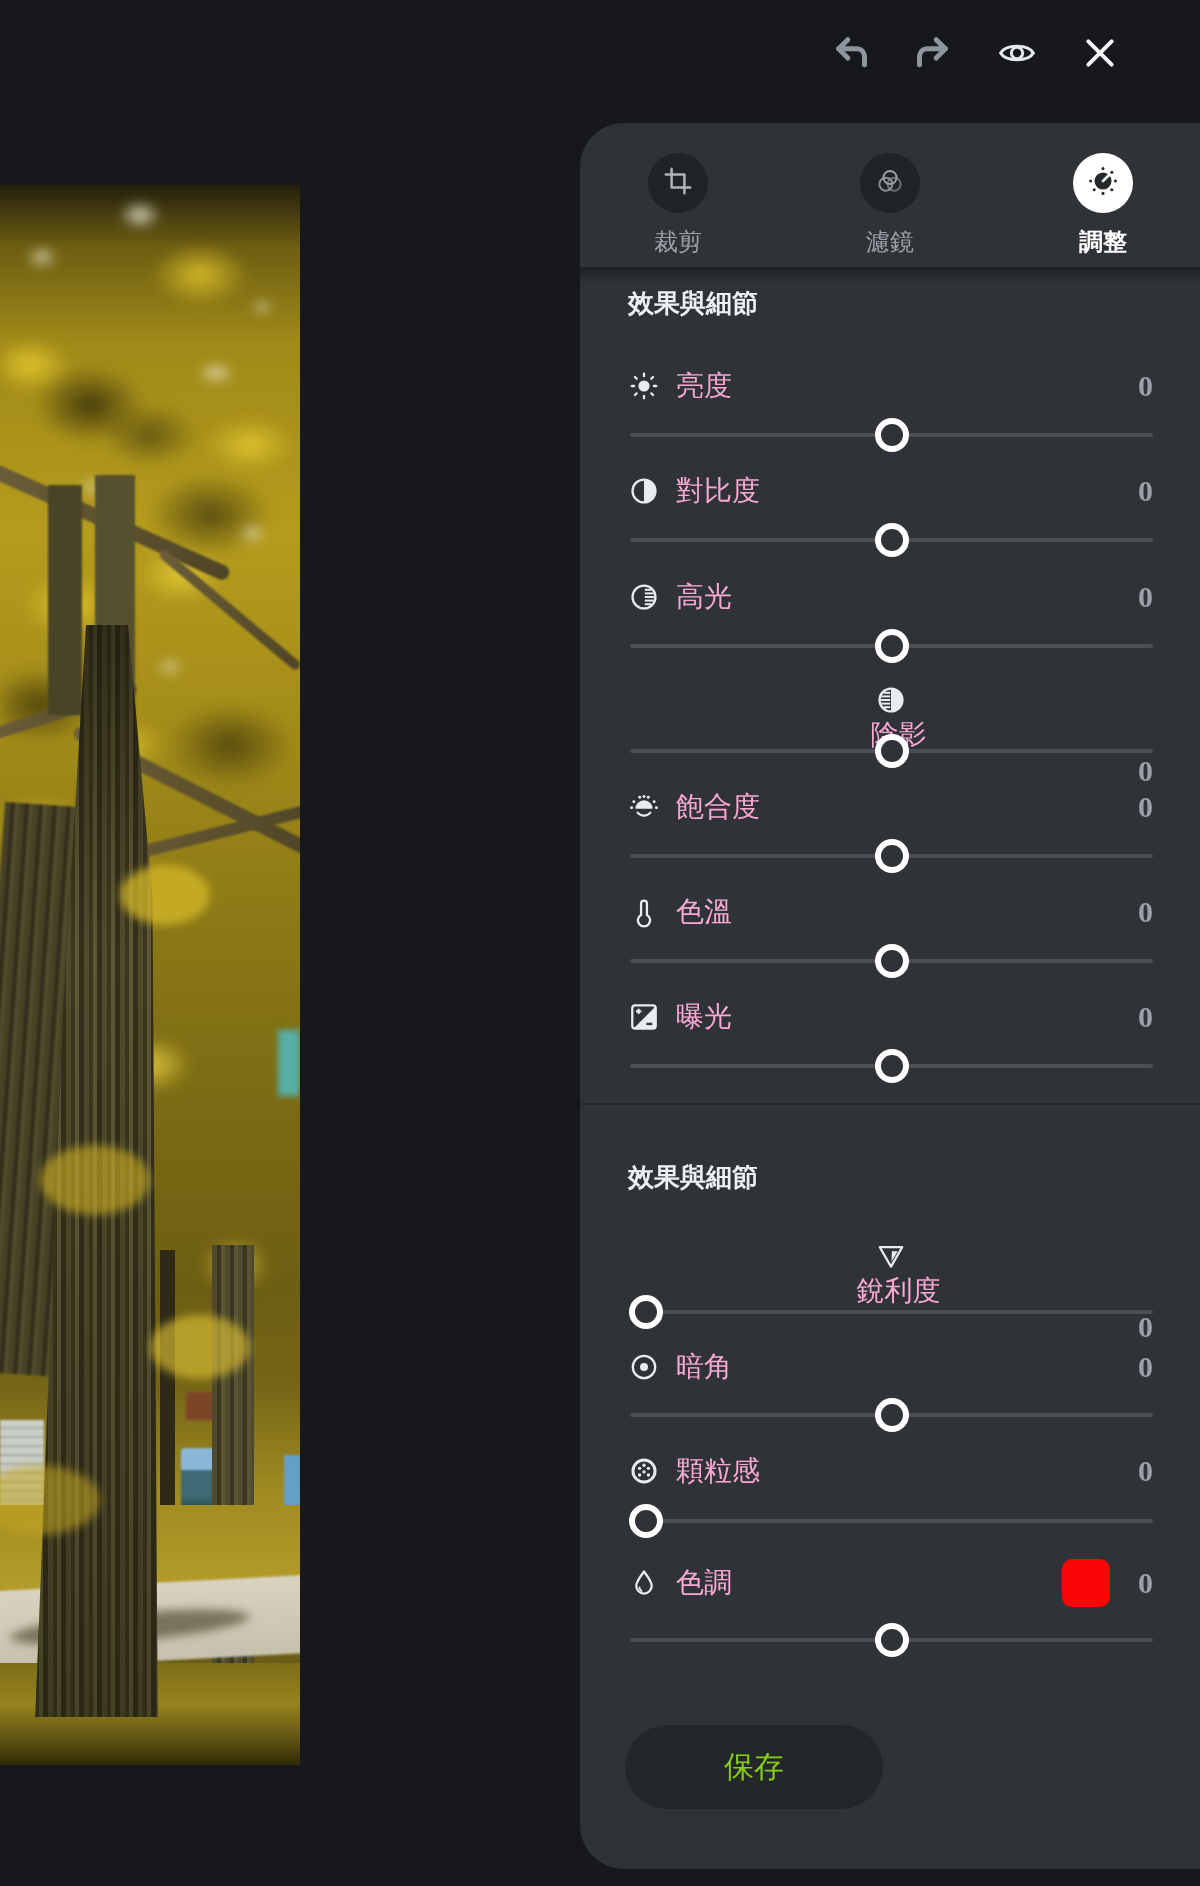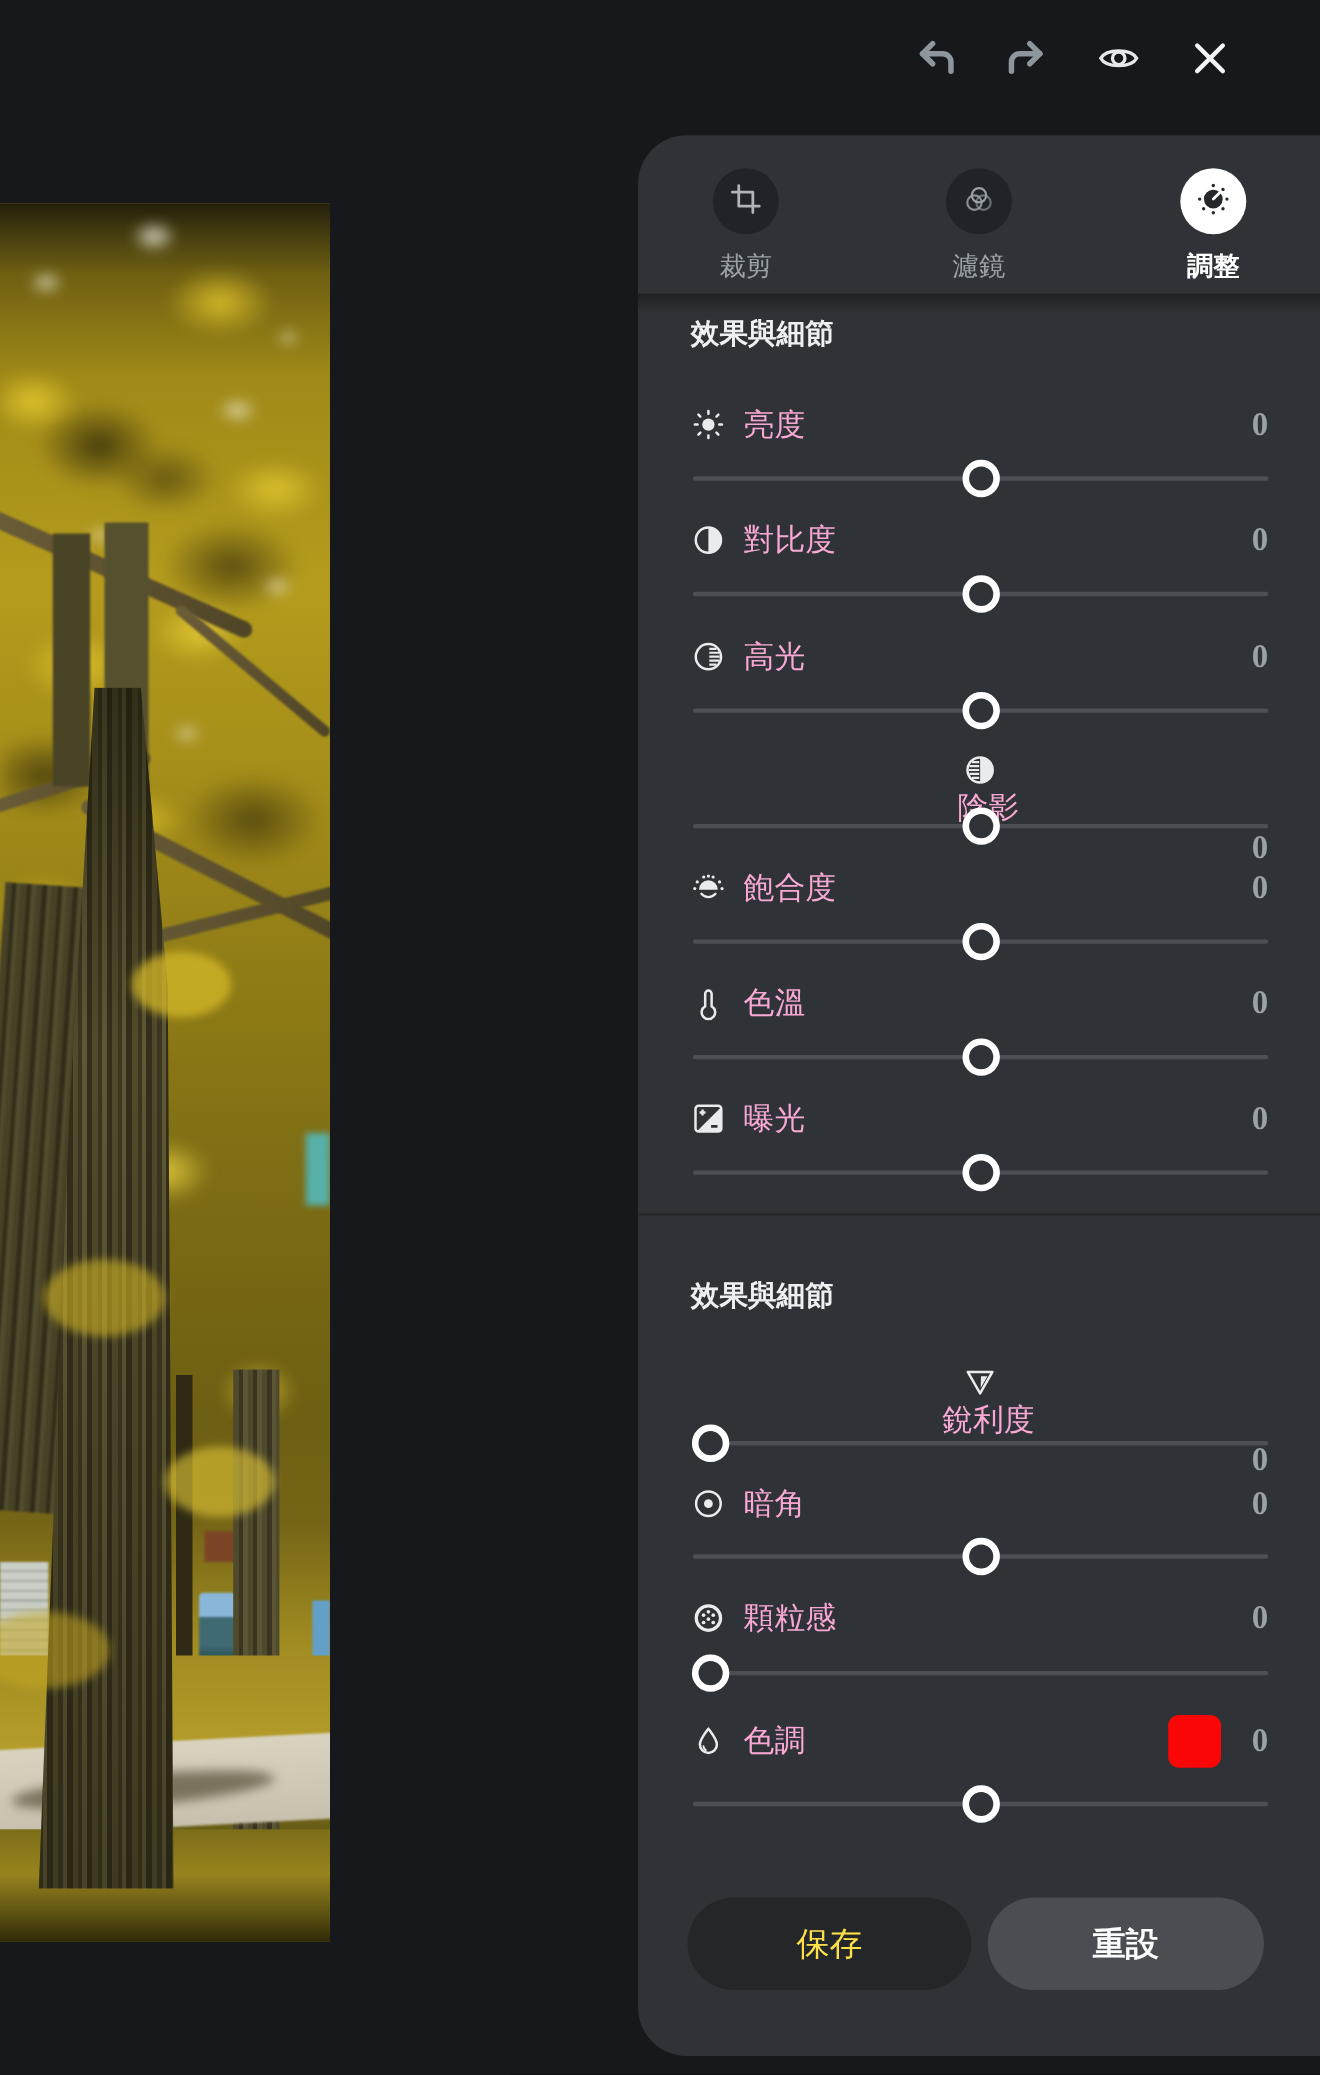--- a/index.html
+++ b/index.html
@@ -96,21 +96,21 @@
   .row-label{margin-left:16px;font-size:28px;color:#f9a8d4;}
   .row-value{margin-left:auto;font-size:30px;font-weight:600;color:#9aa2a9;}
   .swatch{position:absolute;left:434px;top:-6px;width:48px;height:48px;border-radius:10px;cursor:pointer;}
   .slider{position:absolute;left:50px;width:523px;height:36px;cursor:pointer;}
   .track{position:absolute;left:0;right:0;top:16px;height:4px;border-radius:2px;background:#4c5054;}
   .thumb{position:absolute;top:1px;width:34px;height:34px;box-sizing:border-box;
          border:6px solid #ffffff;border-radius:50%;background:#2f3337;transform:translateX(-50%);}
   .divider{position:absolute;left:0;top:980px;width:100%;height:2px;background:#25282b;}
   .btn{position:absolute;top:1602px;height:84px;border-radius:42px;display:flex;
        align-items:center;justify-content:center;font-size:30px;cursor:pointer;}
-  .btn-save{left:45px;width:258px;background:#24272a;color:#fde047;}
+  .btn-save{left:45px;width:258px;background:#24272a;color:#84cc16;}
   .btn-reset{left:318px;width:251px;background:#4a4e52;color:#fbfcfc;font-weight:700;}
 </style>
 </head>
 <body>
 
 <div class="stage">
 
   <div class="topbar-btn" style="left:828px">
     <span><svg viewBox="0 0 24 24" fill="none" stroke="#8d959d" stroke-width="3" stroke-linecap="round" stroke-linejoin="round">
           <path d="M9.5 4 L4 9.5 L9.5 15"></path>
@@ -405,17 +405,14 @@
         </div>
       </div>
 
     <div class="divider"></div>
 
     <div class="section-title" style="top:1037px">效果與細節</div>
 
     <div class="btn btn-save">
       <span>保存</span>
     </div>
-    <div class="btn btn-reset">
-      <span>重設</span>
-    </div>
   </div>
 </div>
 
 </body></html>

